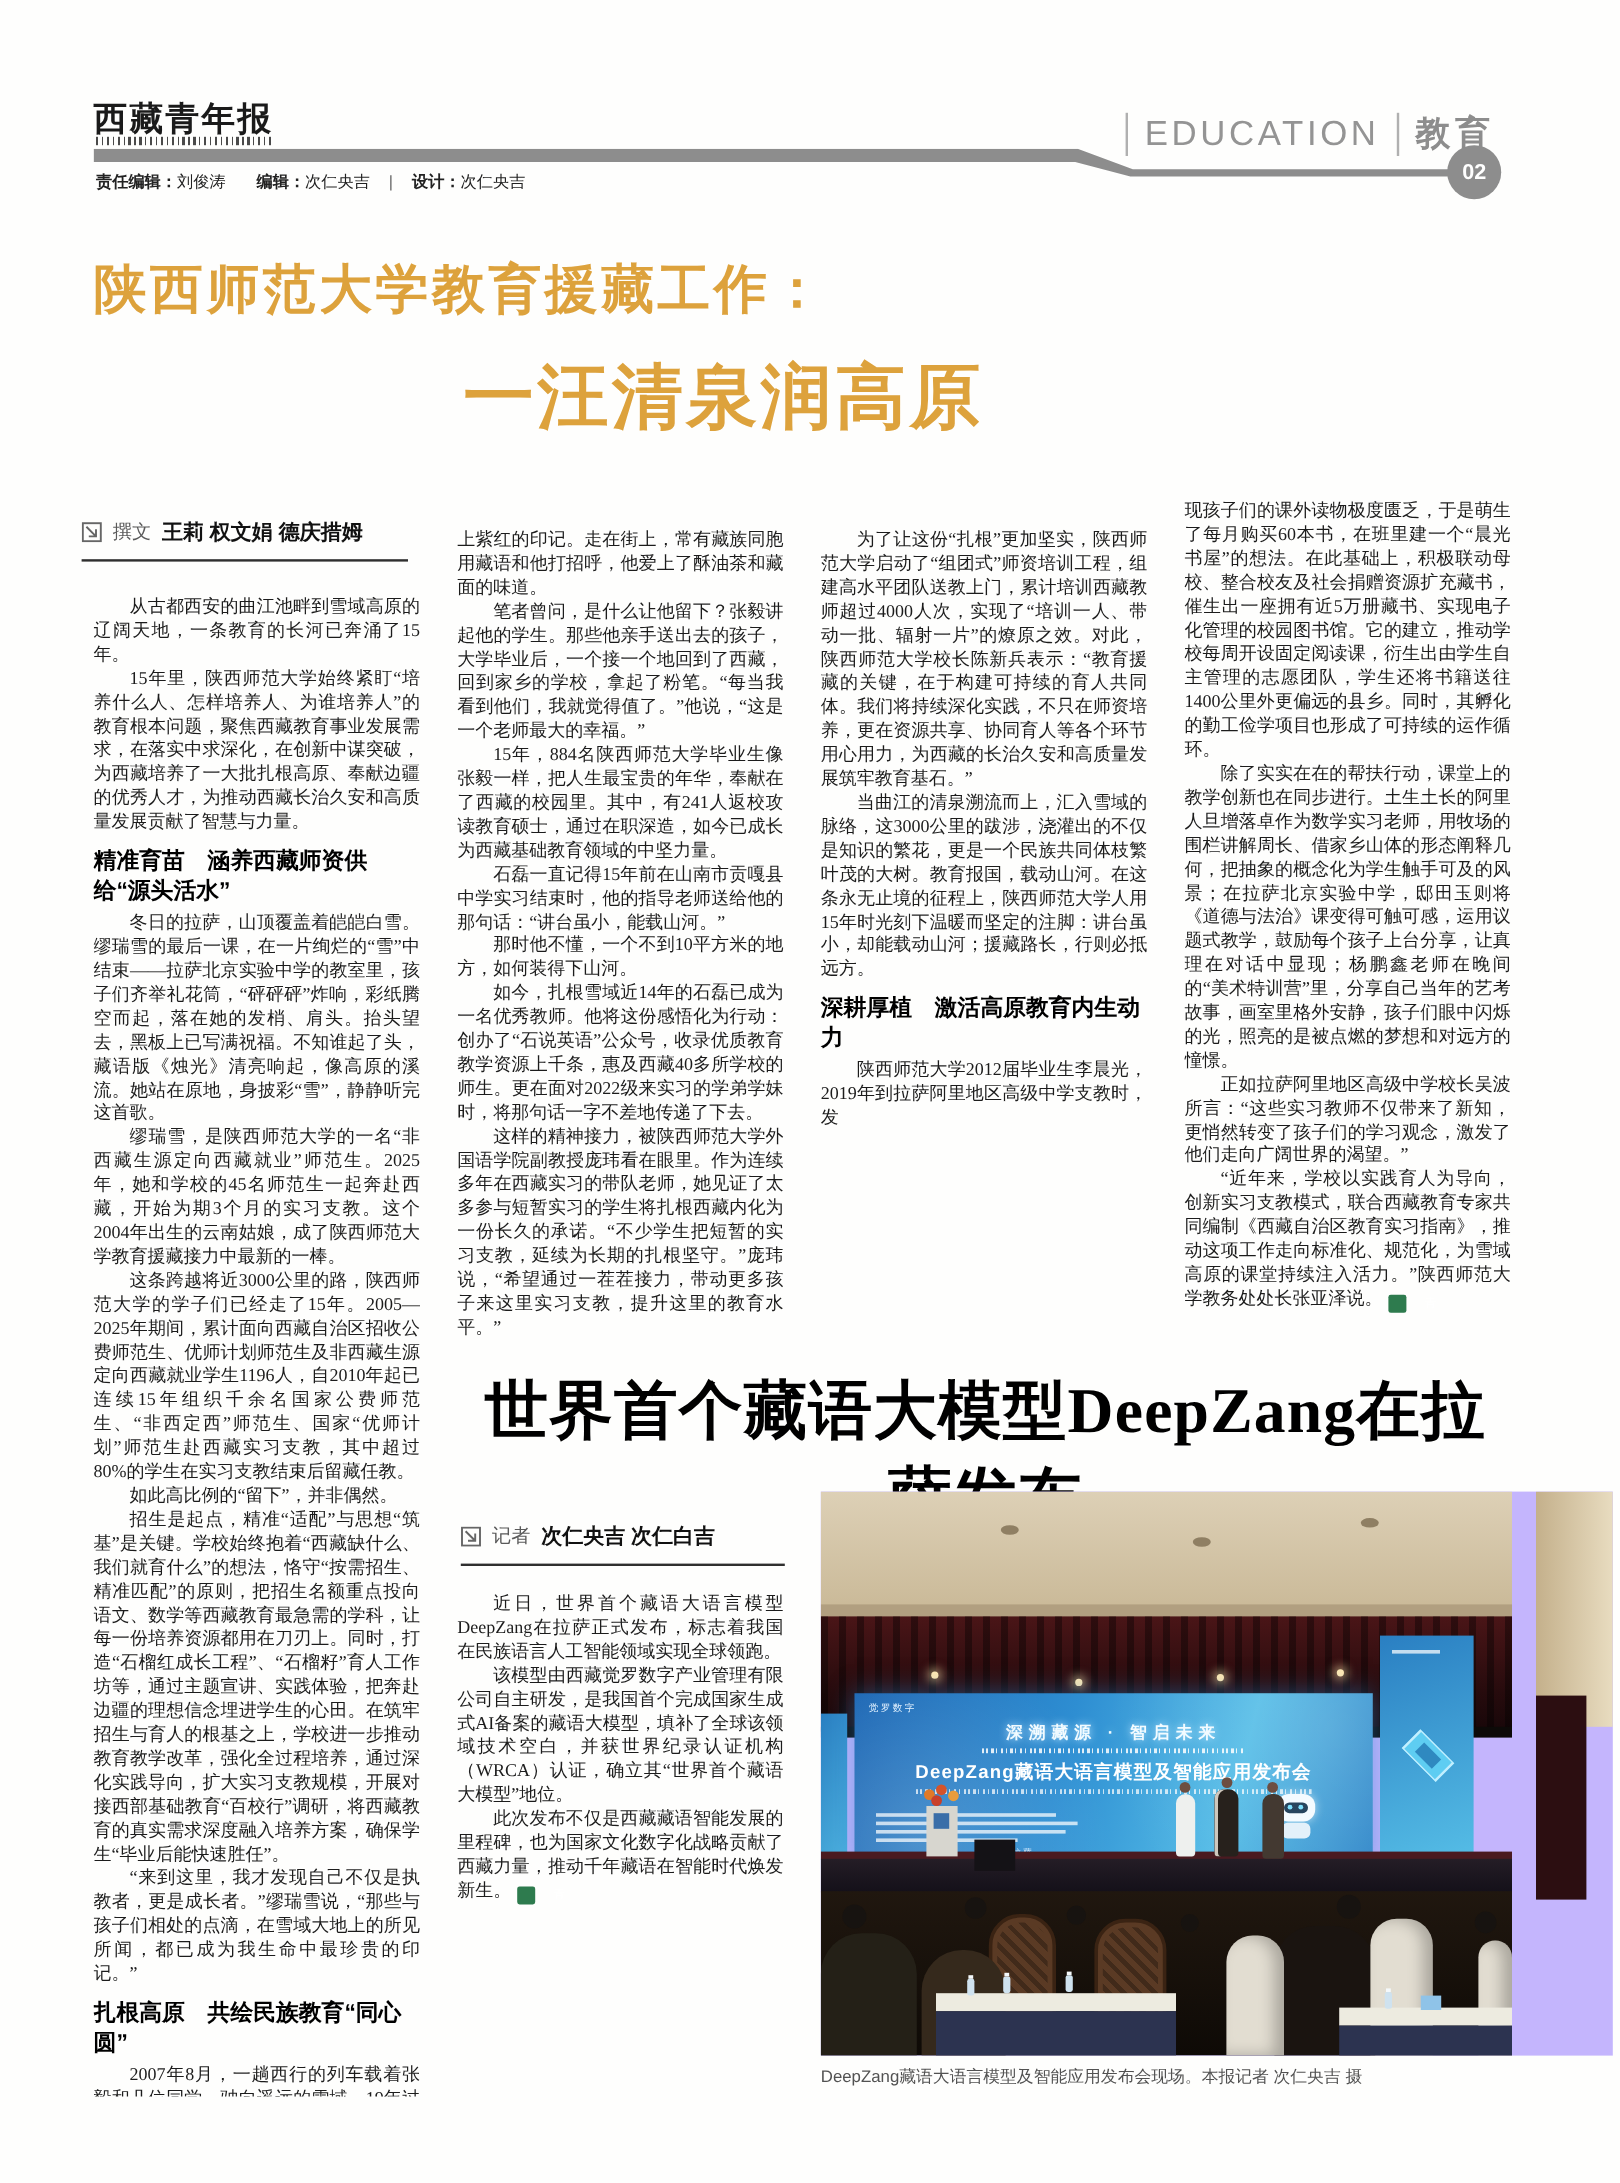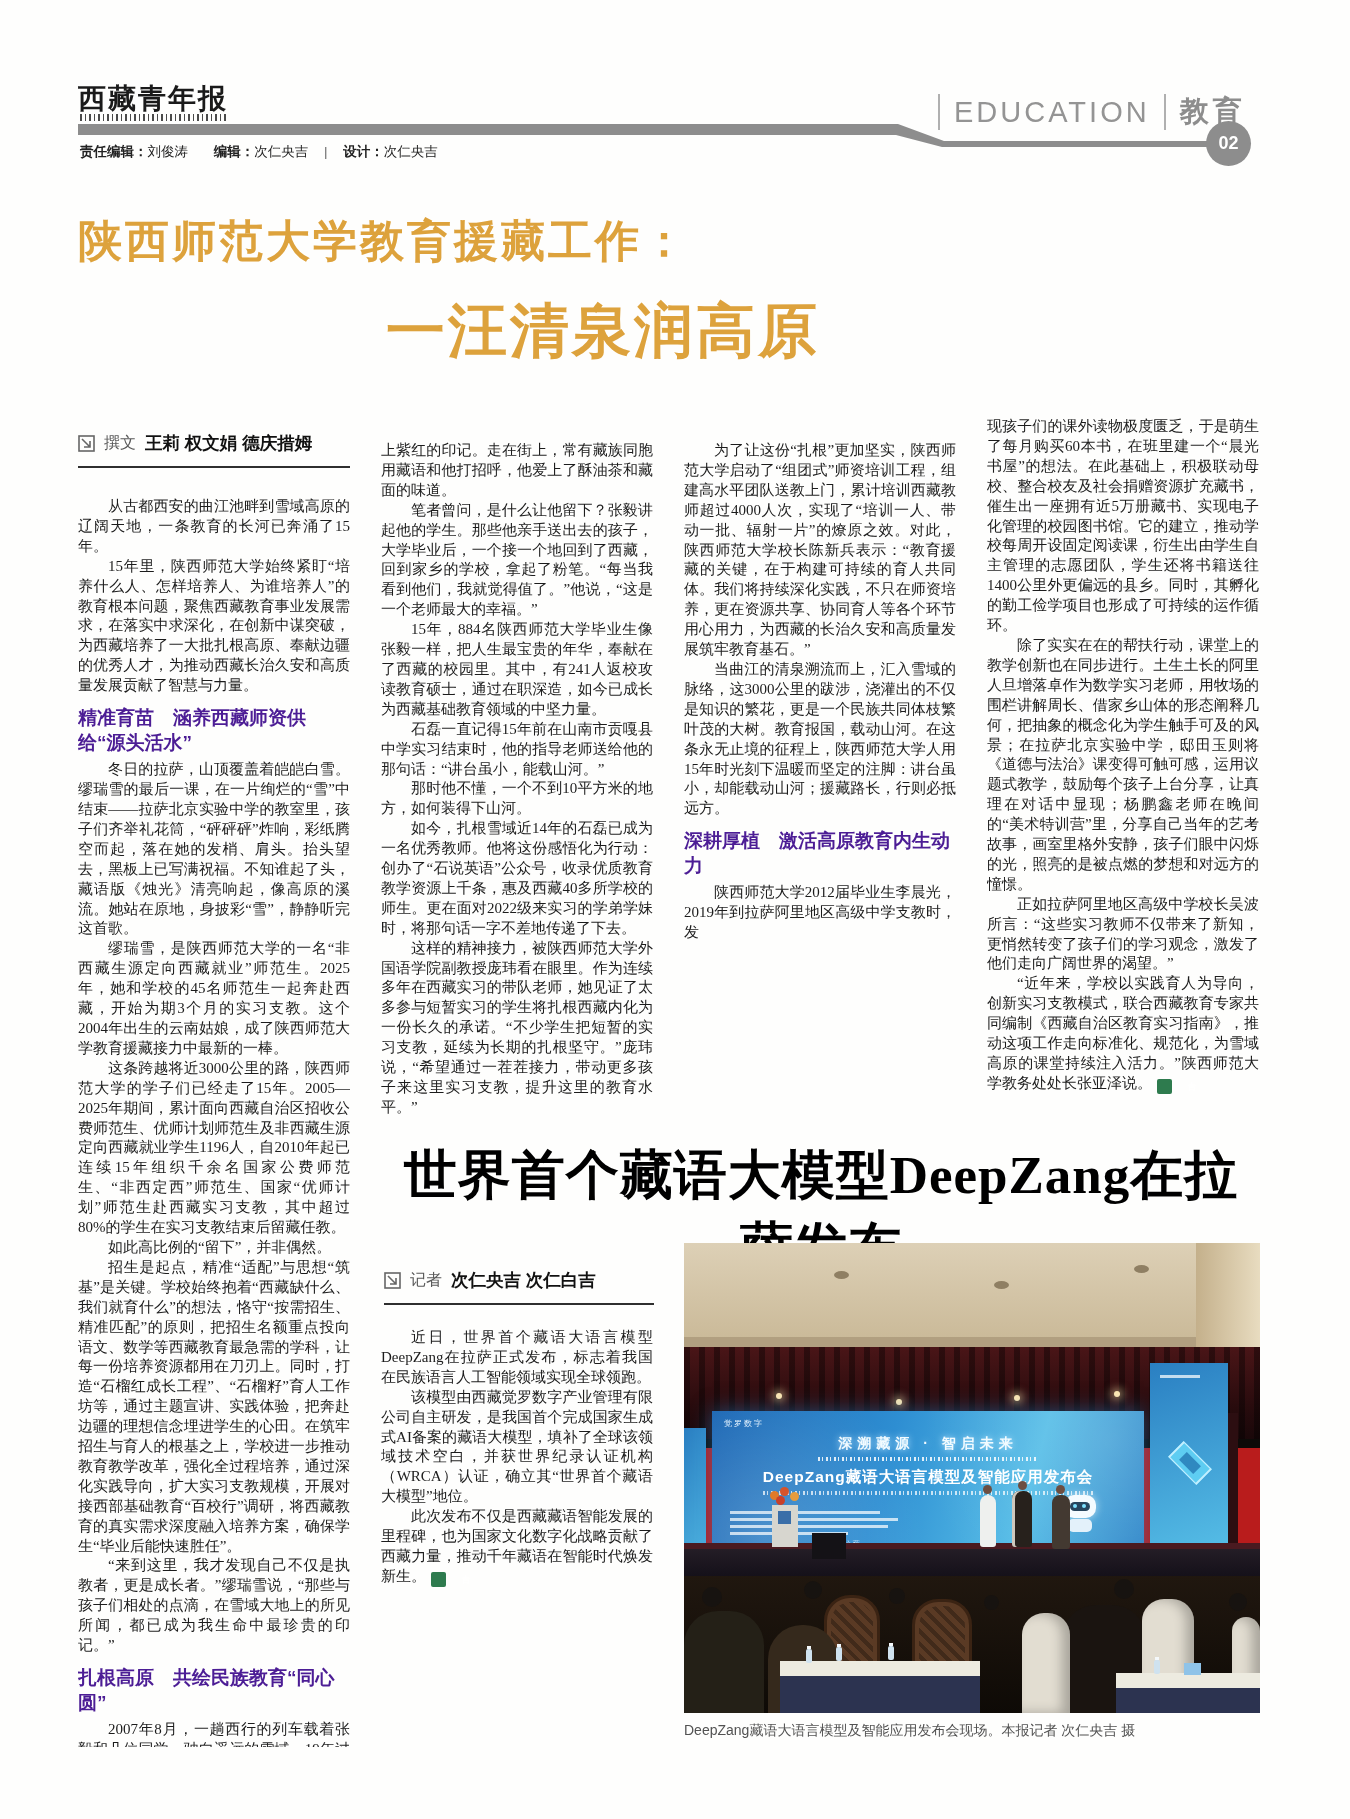--- a/index.html
+++ b/index.html
@@ -33,35 +33,35 @@
   .byline{display:flex;align-items:center;gap:9px;border-bottom:2px solid #2f2f2f;padding-bottom:11px;}
   .byline .lab{font-size:16px;color:#5a5a5a;font-family:"Liberation Sans",sans-serif;}
   .byline .names{font-size:17.5px;font-weight:700;color:#111;font-family:"Liberation Sans",sans-serif;}
   .byline svg{flex:0 0 auto;}
 
   
   .col{position:absolute;width:272px;overflow:hidden;}
   .para{font-size:15px;line-height:19.9px;color:#1c1c1c;text-align:justify;text-indent:2em;}
   .para.cont{text-indent:0;}
   .colhead{font-family:"Liberation Sans","DejaVu Sans",sans-serif;font-weight:700;font-size:19px;
-      line-height:1.32;color:#4c1d95;margin:9px 0 5px;}
+      line-height:1.32;color:#000000;margin:9px 0 5px;}
   .endmark{display:inline-block;width:15px;height:15px;background:#2e7b4e;color:#fff;font-size:10px;
       line-height:15px;text-align:center;margin-left:5px;border-radius:2px;vertical-align:-2px;
       font-family:"Liberation Sans",sans-serif;}
 
   
   .a2-headline{left:381px;top:1140px;width:880px;text-align:center;font-weight:900;font-size:53px;
       color:#000;letter-spacing:1px;}
   .a2-byline{left:384px;top:1268px;width:270px;}
   .a2-col{left:381px;top:1328px;width:272px;height:428px;}
   .caption{left:684px;top:1722px;width:600px;font-size:14px;color:#525252;
       font-family:"Liberation Sans",sans-serif;}
 
   
-  .photo{left:684px;top:1243px;width:576px;height:470px;overflow:hidden;background:#b91c1c;}
+  .photo{left:684px;top:1243px;width:660px;height:470px;overflow:hidden;background:#c4b5fd;}
   .ph-ceiling{left:0;top:0;width:576px;height:108px;background:linear-gradient(#ddd0b6,#c8b795);}
   .ph-ceiling-trim{left:0;top:94px;width:576px;height:13px;background:#b19f80;}
   .ph-pillar{right:0;top:0;width:64px;height:196px;background:linear-gradient(90deg,#c4b08b,#e8dcc0);}
   .ph-light{position:absolute;width:15px;height:8px;border-radius:50%;background:#8f7f63;}
   .ph-curtain{left:0;top:104px;width:576px;height:96px;
       background:linear-gradient(180deg,#4a1517,#270b0d 65%,#180709);}
   .ph-curtain::after{content:"";position:absolute;inset:0;
       background:repeating-linear-gradient(90deg,rgba(0,0,0,.38) 0 6px,transparent 6px 15px);}
   .ph-curtain-r{right:22px;top:170px;width:42px;height:170px;background:#2c0e11;}
   .ph-truss{left:0;top:196px;width:576px;height:9px;background:#0d0a08;}
@@ -143,21 +143,21 @@
   <div class="abs credits">
     <span class="b">责任编辑：</span><span>刘俊涛</span>
     <span style="margin-left:22px" class="b">编辑：</span><span>次仁央吉</span>
     <span class="sep">|</span>
     <span class="b">设计：</span><span>次仁央吉</span>
   </div>
 
   <div class="abs kicker">陕西师范大学教育援藏工作：</div>
   <div class="abs main-headline">一汪清泉润高原</div>
 
-  <div class="abs byline" style="left:78px;top:431px;width:272px;text-align:center;">
+  <div class="abs byline" style="left:68px;top:431px;width:272px;text-align:center;">
     <svg width="17" height="17" viewBox="0 0 17 17">
       <rect x="1" y="1" width="15" height="15" fill="none" stroke="#666" stroke-width="1.6"></rect>
       <path d="M4 4 L12 12 M12 6 V12 H6" stroke="#666" stroke-width="1.6" fill="none"></path>
     </svg>
     <span class="lab">撰文</span>
     <span class="names">王莉 权文娟 德庆措姆</span>
   </div>
 
   <div class="col" style="left:78px;top:497px;height:1250px;">
       <div class="para">从古都西安的曲江池畔到雪域高原的辽阔天地，一条教育的长河已奔涌了15年。</div>

